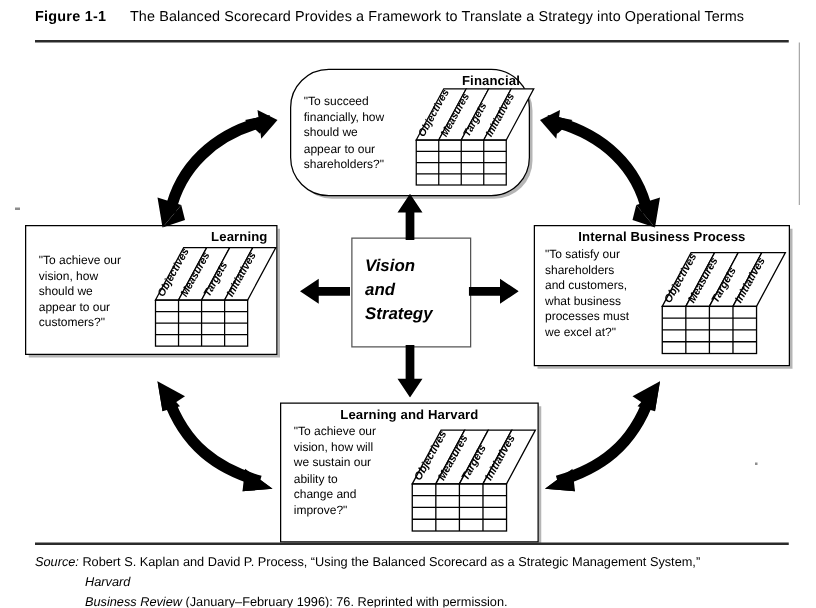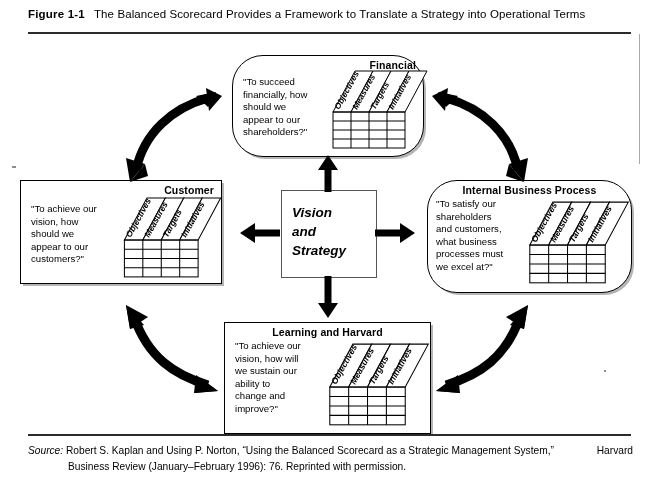--- a/index.html
+++ b/index.html
@@ -15,21 +15,21 @@
 
   
   .fig-caption{
     position:absolute;left:28px;top:8px;right:20px;
     font-size:11.5px;white-space:nowrap;
   }
   .fig-caption .fig-num{
     font-weight:bold;letter-spacing:.2px;
   }
   .fig-caption .fig-title{
-    font-weight:normal;letter-spacing:.1px;margin-left:9px;
+    font-weight:normal;letter-spacing:.1px;margin-left:19px;
   }
   .rule{
     position:absolute;left:28px;right:22px;
     height:2px;background:#2b2b2b;
   }
   .rule.top{top:32px;}
   .rule.bottom{top:434px;}
 
   
   .scan-edge{
@@ -37,21 +37,21 @@
     background:#9a9a9a;opacity:.85;
   }
   .speck{position:absolute;background:#8d8d8d;}
 
   
   .source{
     position:absolute;left:28px;top:443px;right:20px;
     font-size:10.2px;line-height:16px;
   }
   .source .lbl{font-style:italic;font-weight:normal;margin-top:10px;}
-  .source .ital{padding-left:40px;}
+  .source .ital{font-style:italic;padding-left:40px;}
   .source .line2{display:block;margin-left:0;}
 
   
   .persp{
     position:absolute;
     border:1.6px solid #000;
     background:#fff;
     box-shadow:2.5px 2.5px 0 -0.5px rgba(120,120,120,.55);
   }
   .persp .hdr{
@@ -137,21 +137,21 @@
           <line x1="54" y1="44" x2="54" y2="80"></line>
           <line x1="0" y1="53" x2="72" y2="53"></line>
           <line x1="0" y1="62" x2="72" y2="62"></line>
           <line x1="0" y1="71" x2="72" y2="71"></line>
         </g>
       </svg>
     </div>
   </div>
 
   <div class="persp" id="box-customer" style="left:20px;top:180px;width:200px;height:102px;">
-    <div class="hdr">Customer</div>
+    <div class="hdr">Learning</div>
     <div class="quote" style="left:10px;top:22px;width:95px;">"To achieve our
 vision, how
 should we
 appear to our
 customers?"</div>
     <div class="grid-wrap" style="left:103px;top:14px;">
       <svg width="95" height="86" viewBox="0 0 92 84">
         <g stroke="#000" stroke-width="1" fill="#fff">
           <path d="M0,44 L22,3 L40,3 L18,44 Z"></path>
           <path d="M18,44 L40,3 L58,3 L36,44 Z"></path>
@@ -170,21 +170,21 @@
           <line x1="36" y1="44" x2="36" y2="80"></line>
           <line x1="54" y1="44" x2="54" y2="80"></line>
           <line x1="0" y1="53" x2="72" y2="53"></line>
           <line x1="0" y1="62" x2="72" y2="62"></line>
           <line x1="0" y1="71" x2="72" y2="71"></line>
         </g>
       </svg>
     </div>
   </div>
 
-  <div class="persp" id="box-internal" style="left:427px;top:180px;width:203px;height:111px;border-radius:30px;">
+  <div class="persp" id="box-internal" style="left:427px;top:180px;width:203px;height:111px;">
     <div class="hdr left">Internal Business Process</div>
     <div class="quote" style="left:8px;top:17px;width:95px;">"To satisfy our
 shareholders
 and customers,
 what business
 processes must
 we excel at?"</div>
     <div class="grid-wrap" style="left:101px;top:18px;">
       <svg width="98" height="88" viewBox="0 0 92 84">
         <g stroke="#000" stroke-width="1" fill="#fff">
@@ -309,17 +309,17 @@
       <path d="M22,90 C56,80 82,62 96,22" stroke="#000" stroke-width="9" fill="none" stroke-linecap="butt"></path>
       <path d="M104,10 L82,22 L100,34 Z" fill="#000"></path>
       <path d="M104,10 L100,34 L86,30 Z" fill="#000"></path>
       <path d="M12,96 L34,80 L36,98 Z" fill="#000"></path>
       <path d="M12,96 L36,98 L28,84 Z" fill="#000"></path>
     </svg>
   </div>
 
   <div class="rule bottom"></div>
   <div class="source">
-    <span class="lbl">Source:</span><span> Robert S. Kaplan and Using P. Norton, “Using the Balanced Scorecard as a Strategic Management System,” </span><span class="ital">Harvard</span>
+    <span class="lbl">Source:</span><span> Robert S. Kaplan and David P. Process, “Using the Balanced Scorecard as a Strategic Management System,” </span><span class="ital">Harvard</span>
     <span class="line2"><span class="ital">Business Review</span><span> (January–February 1996): 76. Reprinted with permission.</span></span>
   </div>
 
 </div>
 
 </body></html>

